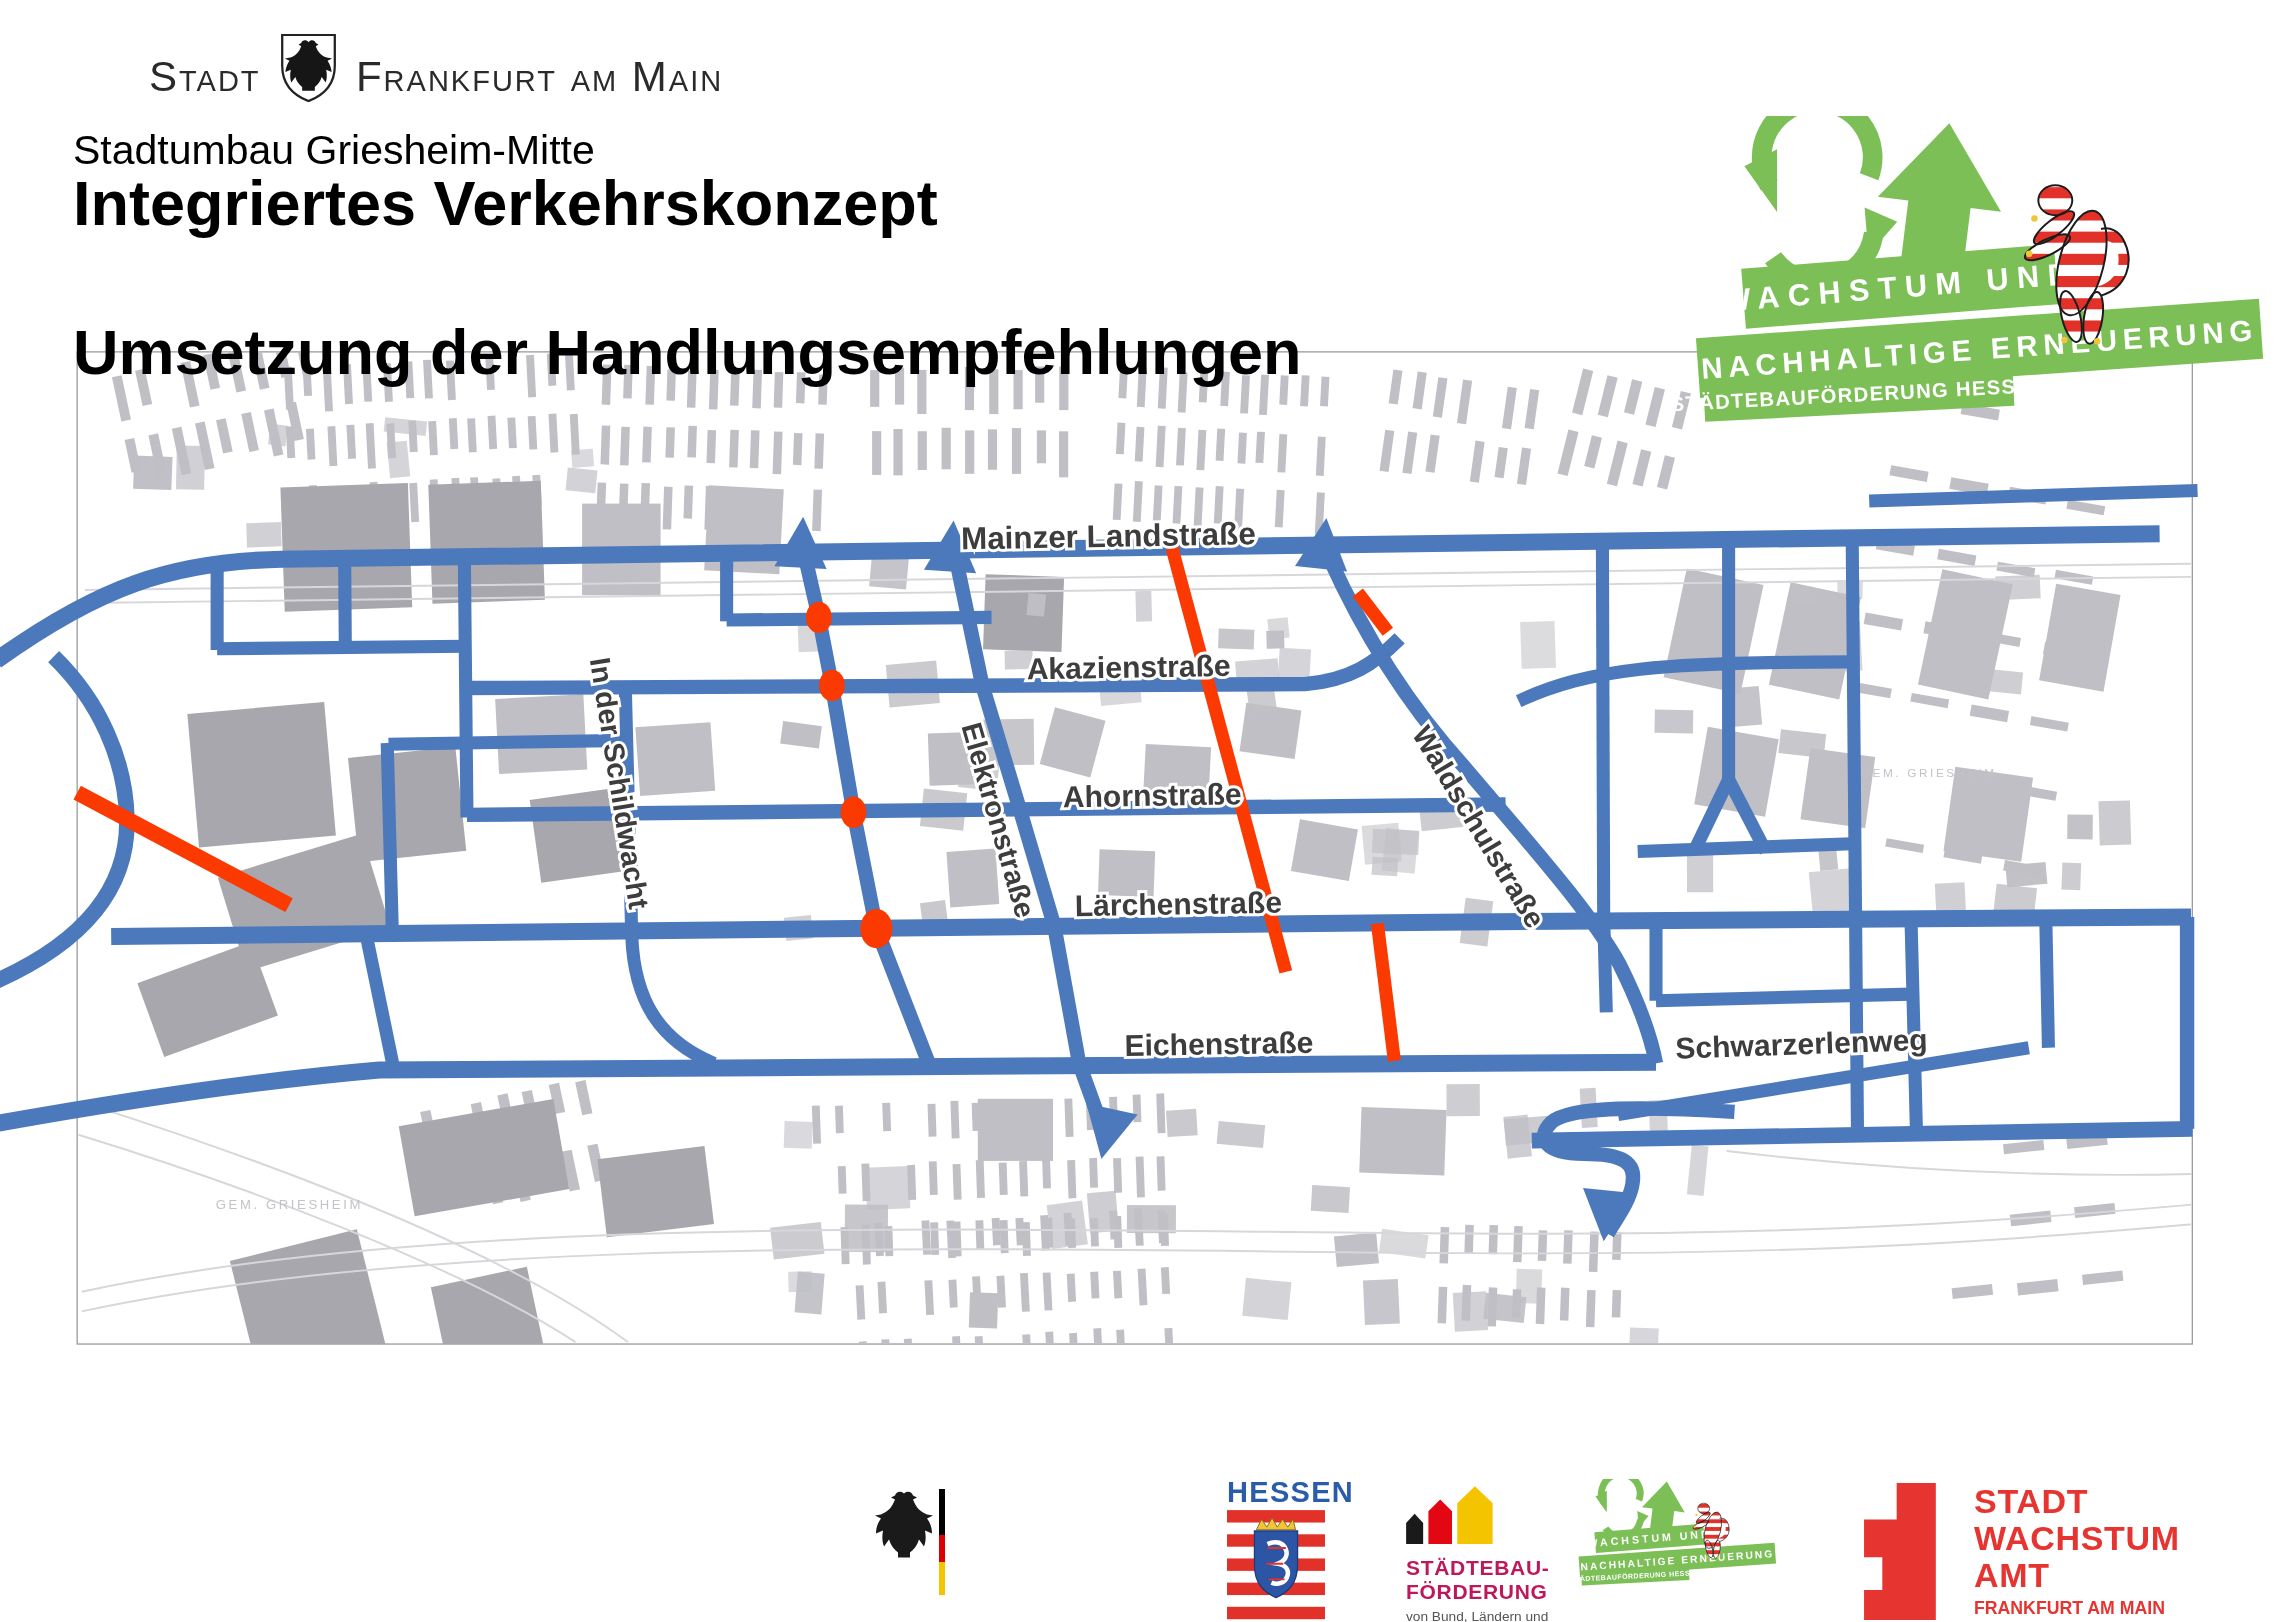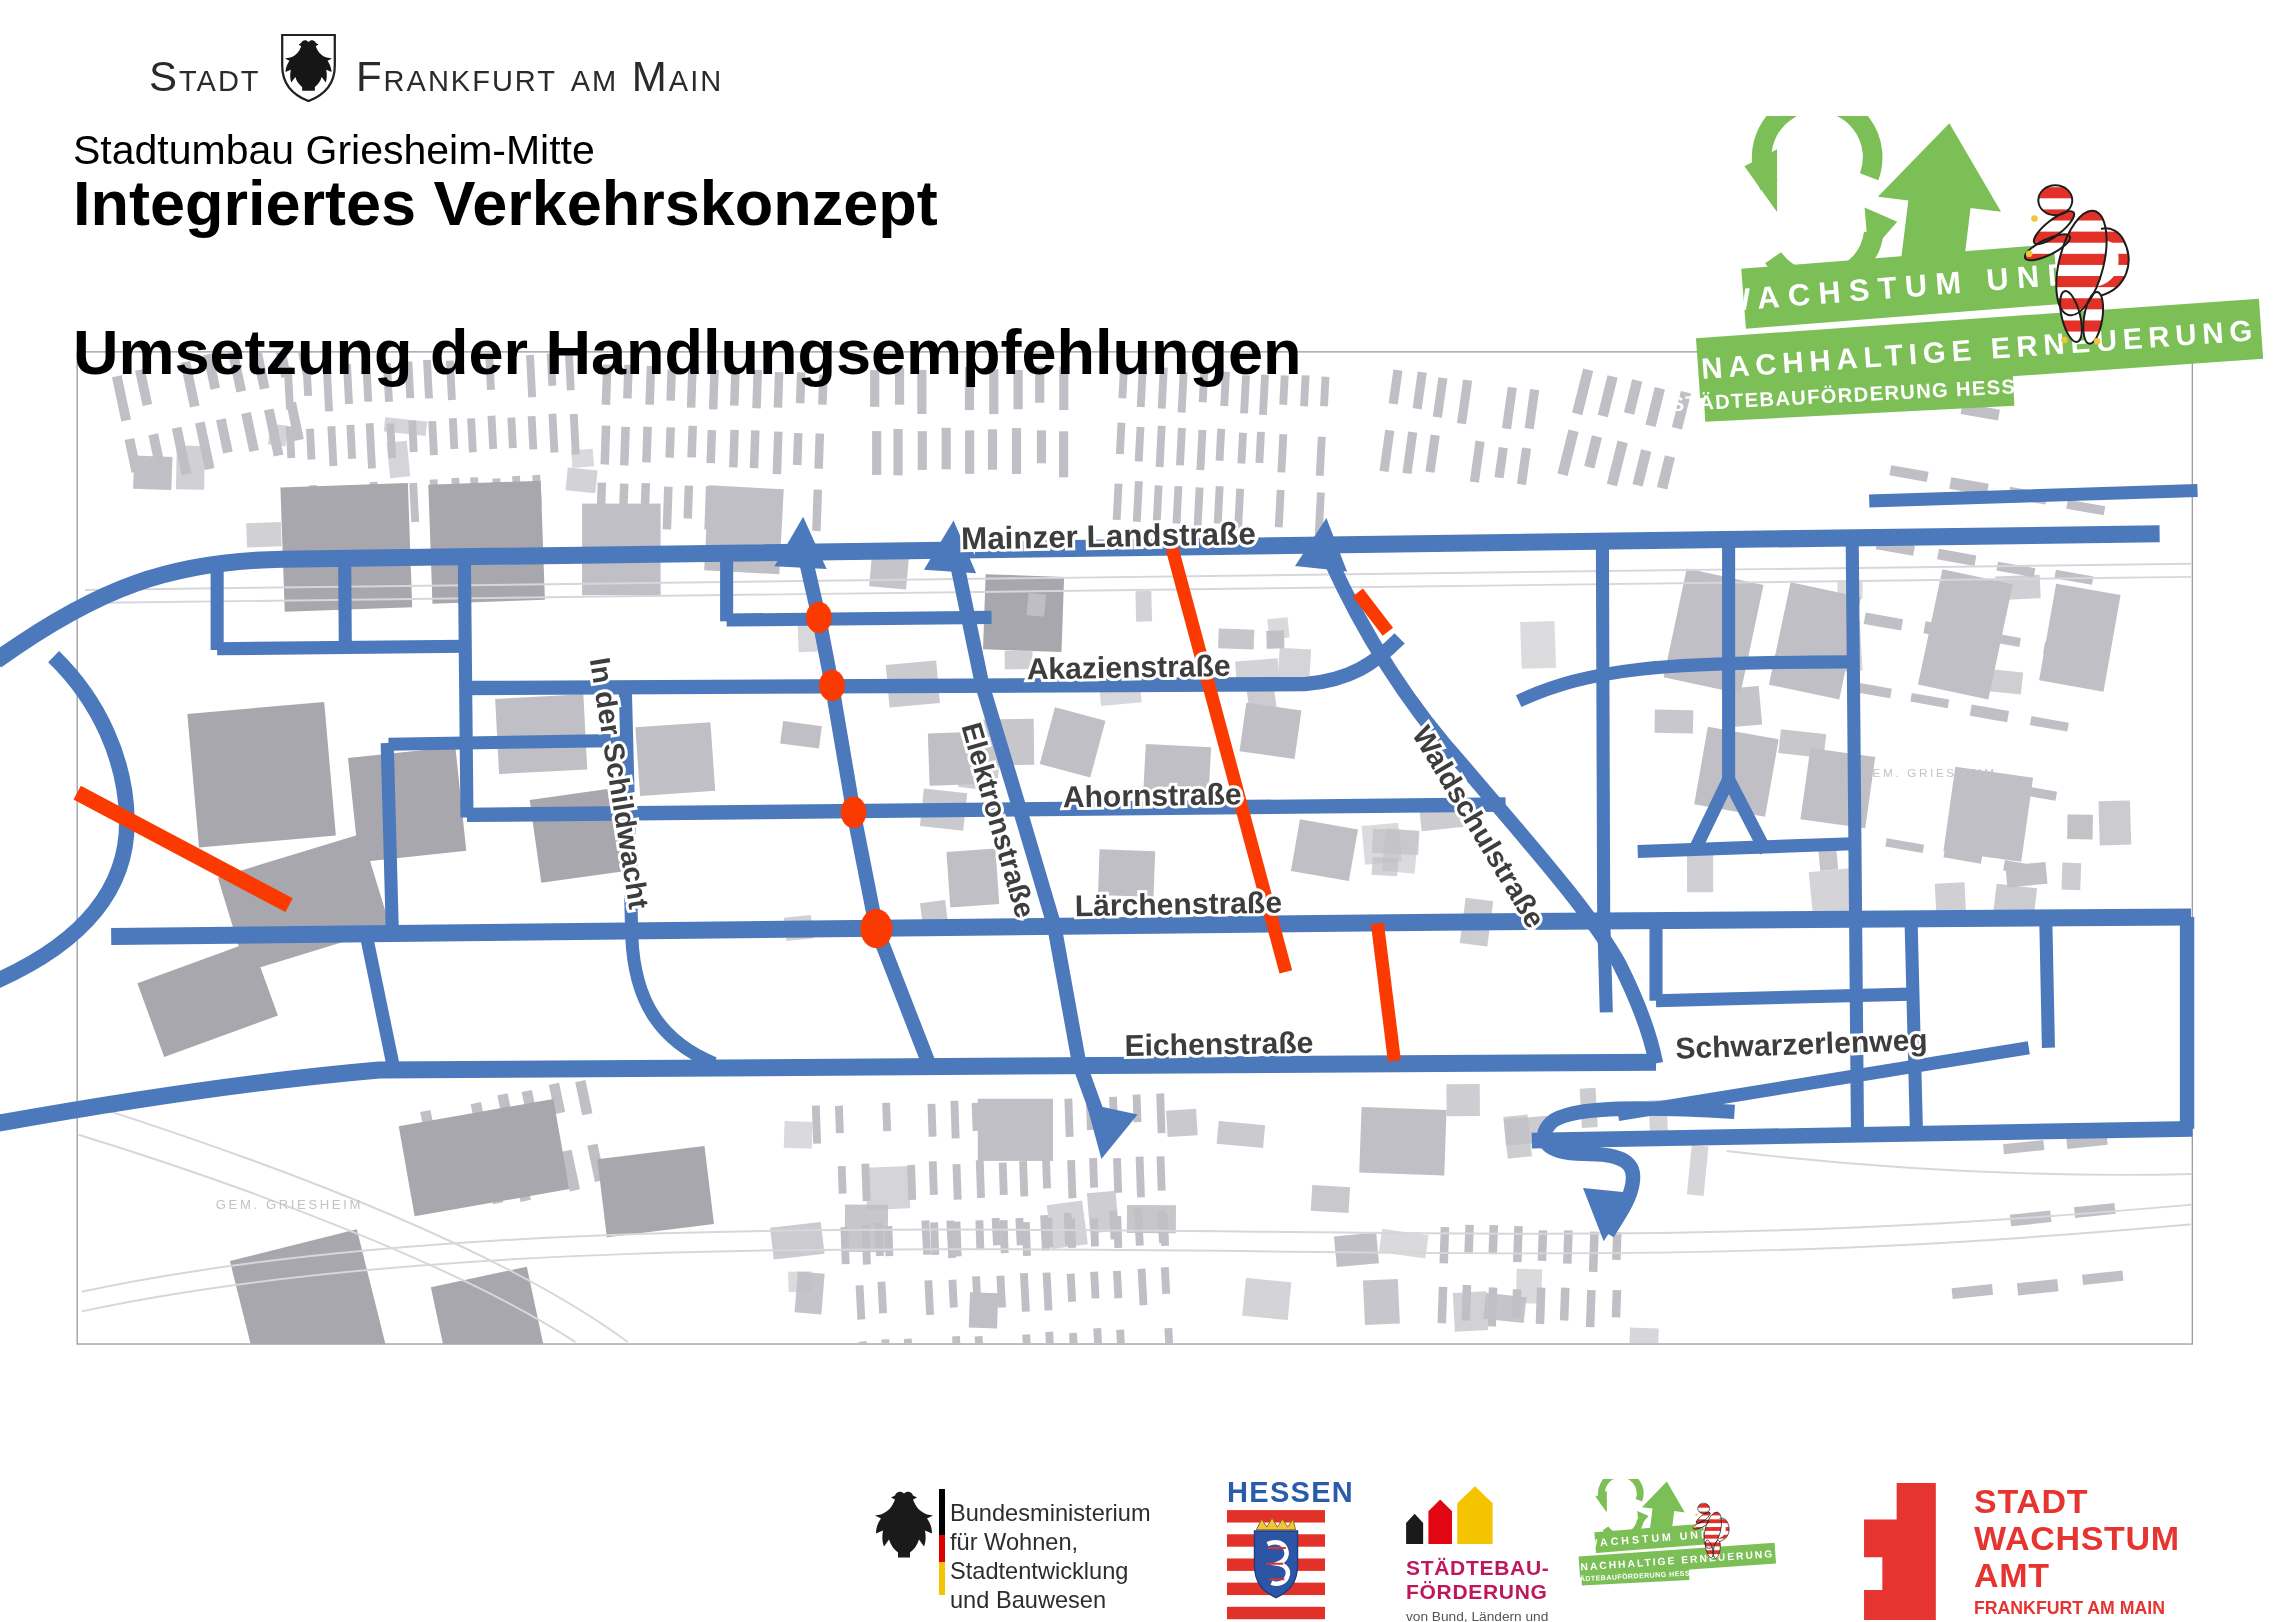--- a/index.html
+++ b/index.html
@@ -625,25 +625,20 @@
 
 <div id="footer" class="abs">
 
   <div class="flogo" style="left:874px;top:13px;width:340px;height:137px">
     <svg class="abs" style="left:0;top:3.9px" width="60" height="71" viewBox="0 0 60 70">
       <path d="M30,4 c-3,-3 -8,-2 -9,2 l-4,2 4,2 c-3,8 -7,12 -14,15 l-6,1 6,3 c-3,4 -5,9 -5,15 l7,-3 c-1,6 -1,11 1,16 l5,-7 c2,6 5,10 9,13 l0,5 12,0 0,-5 c4,-3 7,-7 9,-13 l5,7 c2,-5 2,-10 1,-16 l7,3 c0,-6 -2,-11 -5,-15 l6,-3 -6,-1 c-7,-3 -11,-7 -14,-15 l4,-2 -4,-2 c-1,-4 -6,-5 -9,-2 z" fill="#1a1a1a"></path>
     </svg>
     <div class="abs" style="left:65px;top:3.9px;width:5.9px;height:46px;background:#000"></div>
     <div class="abs" style="left:65px;top:50px;width:5.9px;height:27.5px;background:#dd0000"></div>
     <div class="abs" style="left:65px;top:77px;width:5.9px;height:33px;background:#f5c400"></div>
-    <div id="bm-text" class="abs">
-      <div>Bundesministerium</div>
-      <div>für Wohnen, Stadtentwicklung</div>
-      <div>und Bauwesen</div>
-    </div>
   </div>
 
   <div class="flogo" style="left:1227px;top:3.9px;width:98px;height:144px">
     <div id="hessen-word">HESSEN</div>
     <svg class="abs" style="left:0;top:34px" width="98" height="110" viewBox="0 0 150 168">
       <g fill="#e23128">
         <rect x="0" y="0" width="150" height="19"></rect>
         <rect x="0" y="37" width="150" height="19"></rect>
         <rect x="0" y="74" width="150" height="19"></rect>
         <rect x="0" y="111" width="150" height="19"></rect>

